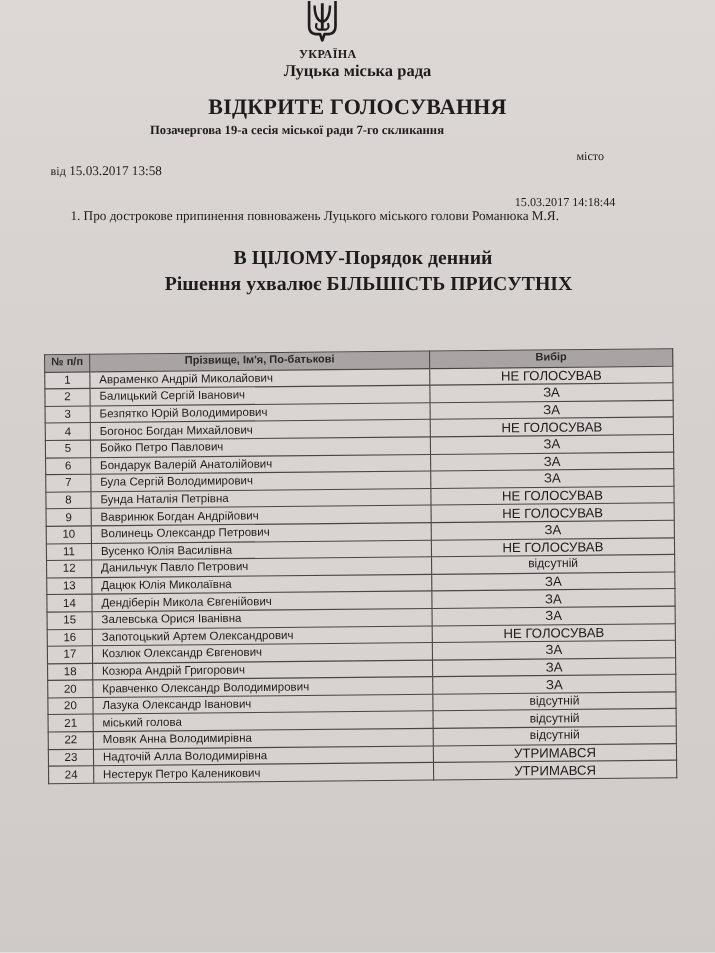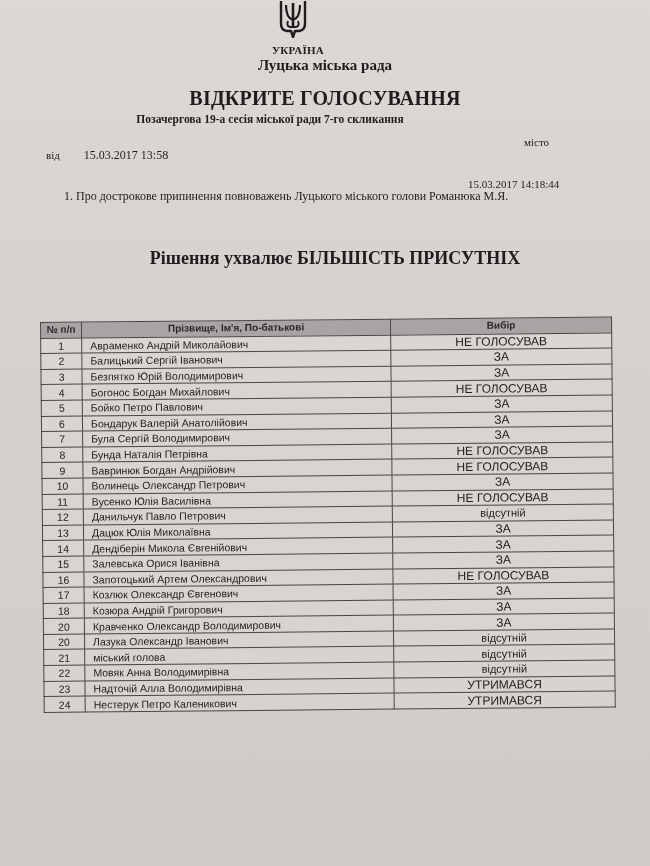--- a/index.html
+++ b/index.html
@@ -63,21 +63,21 @@
     .city {
       position: absolute;
       left: 524px; top: 136px;
       font-size: 11px;
     }
     .date-from {
       position: absolute;
       left: 46px; top: 148px;
       font-size: 12px;
     }
-    .date-from .lbl { margin-right: 21px; font-size: 11px; }
+    .date-from .lbl { margin-right: 0; font-size: 11px; }
     .timestamp {
       position: absolute;
       left: 468px; top: 178px;
       font-size: 11px;
     }
     .agenda-item {
       position: absolute;
       left: 64px; top: 189px;
       font-size: 12px;
     }
@@ -150,20 +150,21 @@
   <div class="city">місто</div>
 
   <div class="date-from">
     <span class="lbl">від</span>
     <span>15.03.2017 13:58</span>
   </div>
 
   <div class="timestamp">15.03.2017 14:18:44</div>
   <div class="agenda-item">1.  Про дострокове припинення повноважень Луцького міського голови Романюка М.Я.</div>
 
+  <div class="whole">В ЦІЛОМУ-Порядок денний</div>
   <div class="decision">Рішення ухвалює БІЛЬШІСТЬ ПРИСУТНІХ</div>
 
   <table class="vote-table">
     <thead>
       <tr>
         <th class="col-num">№ п/п</th>
         <th class="col-name" style="text-align:center;padding-left:0 !important;">Прізвище, Ім'я, По-батькові</th>
         <th>Вибір</th>
       </tr>
     </thead>

